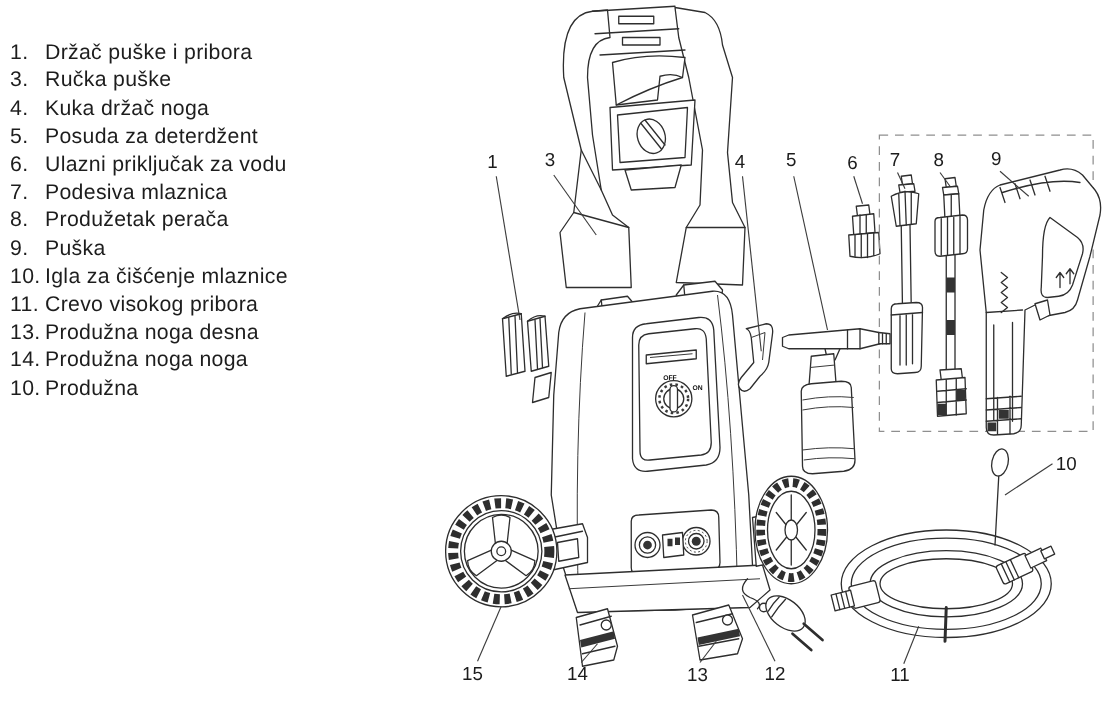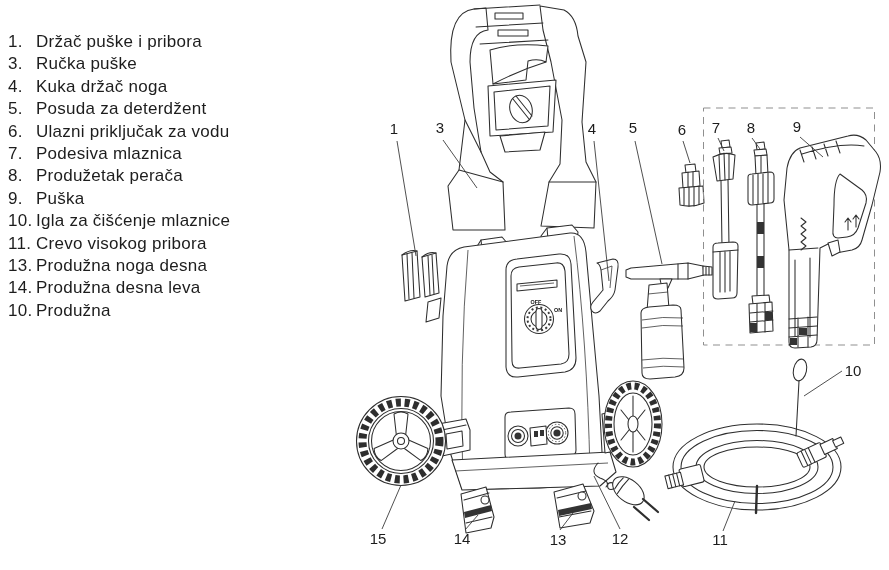--- a/index.html
+++ b/index.html
@@ -70,21 +70,21 @@
     <div class="row">
         <span class="num">11.</span>
         <span class="label">Crevo visokog pribora</span>
       </div>
     <div class="row">
         <span class="num">13.</span>
         <span class="label">Produžna noga desna</span>
       </div>
     <div class="row">
         <span class="num">14.</span>
-        <span class="label">Produžna desna leva</span>
+        <span class="label">Produžna noga noga</span>
       </div>
     <div class="row">
         <span class="num">10.</span>
         <span class="label">Produžna</span>
       </div>
   </div>
 
   <svg class="diagram" width="889" height="570" viewBox="0 0 889 570">
 
     <g>

